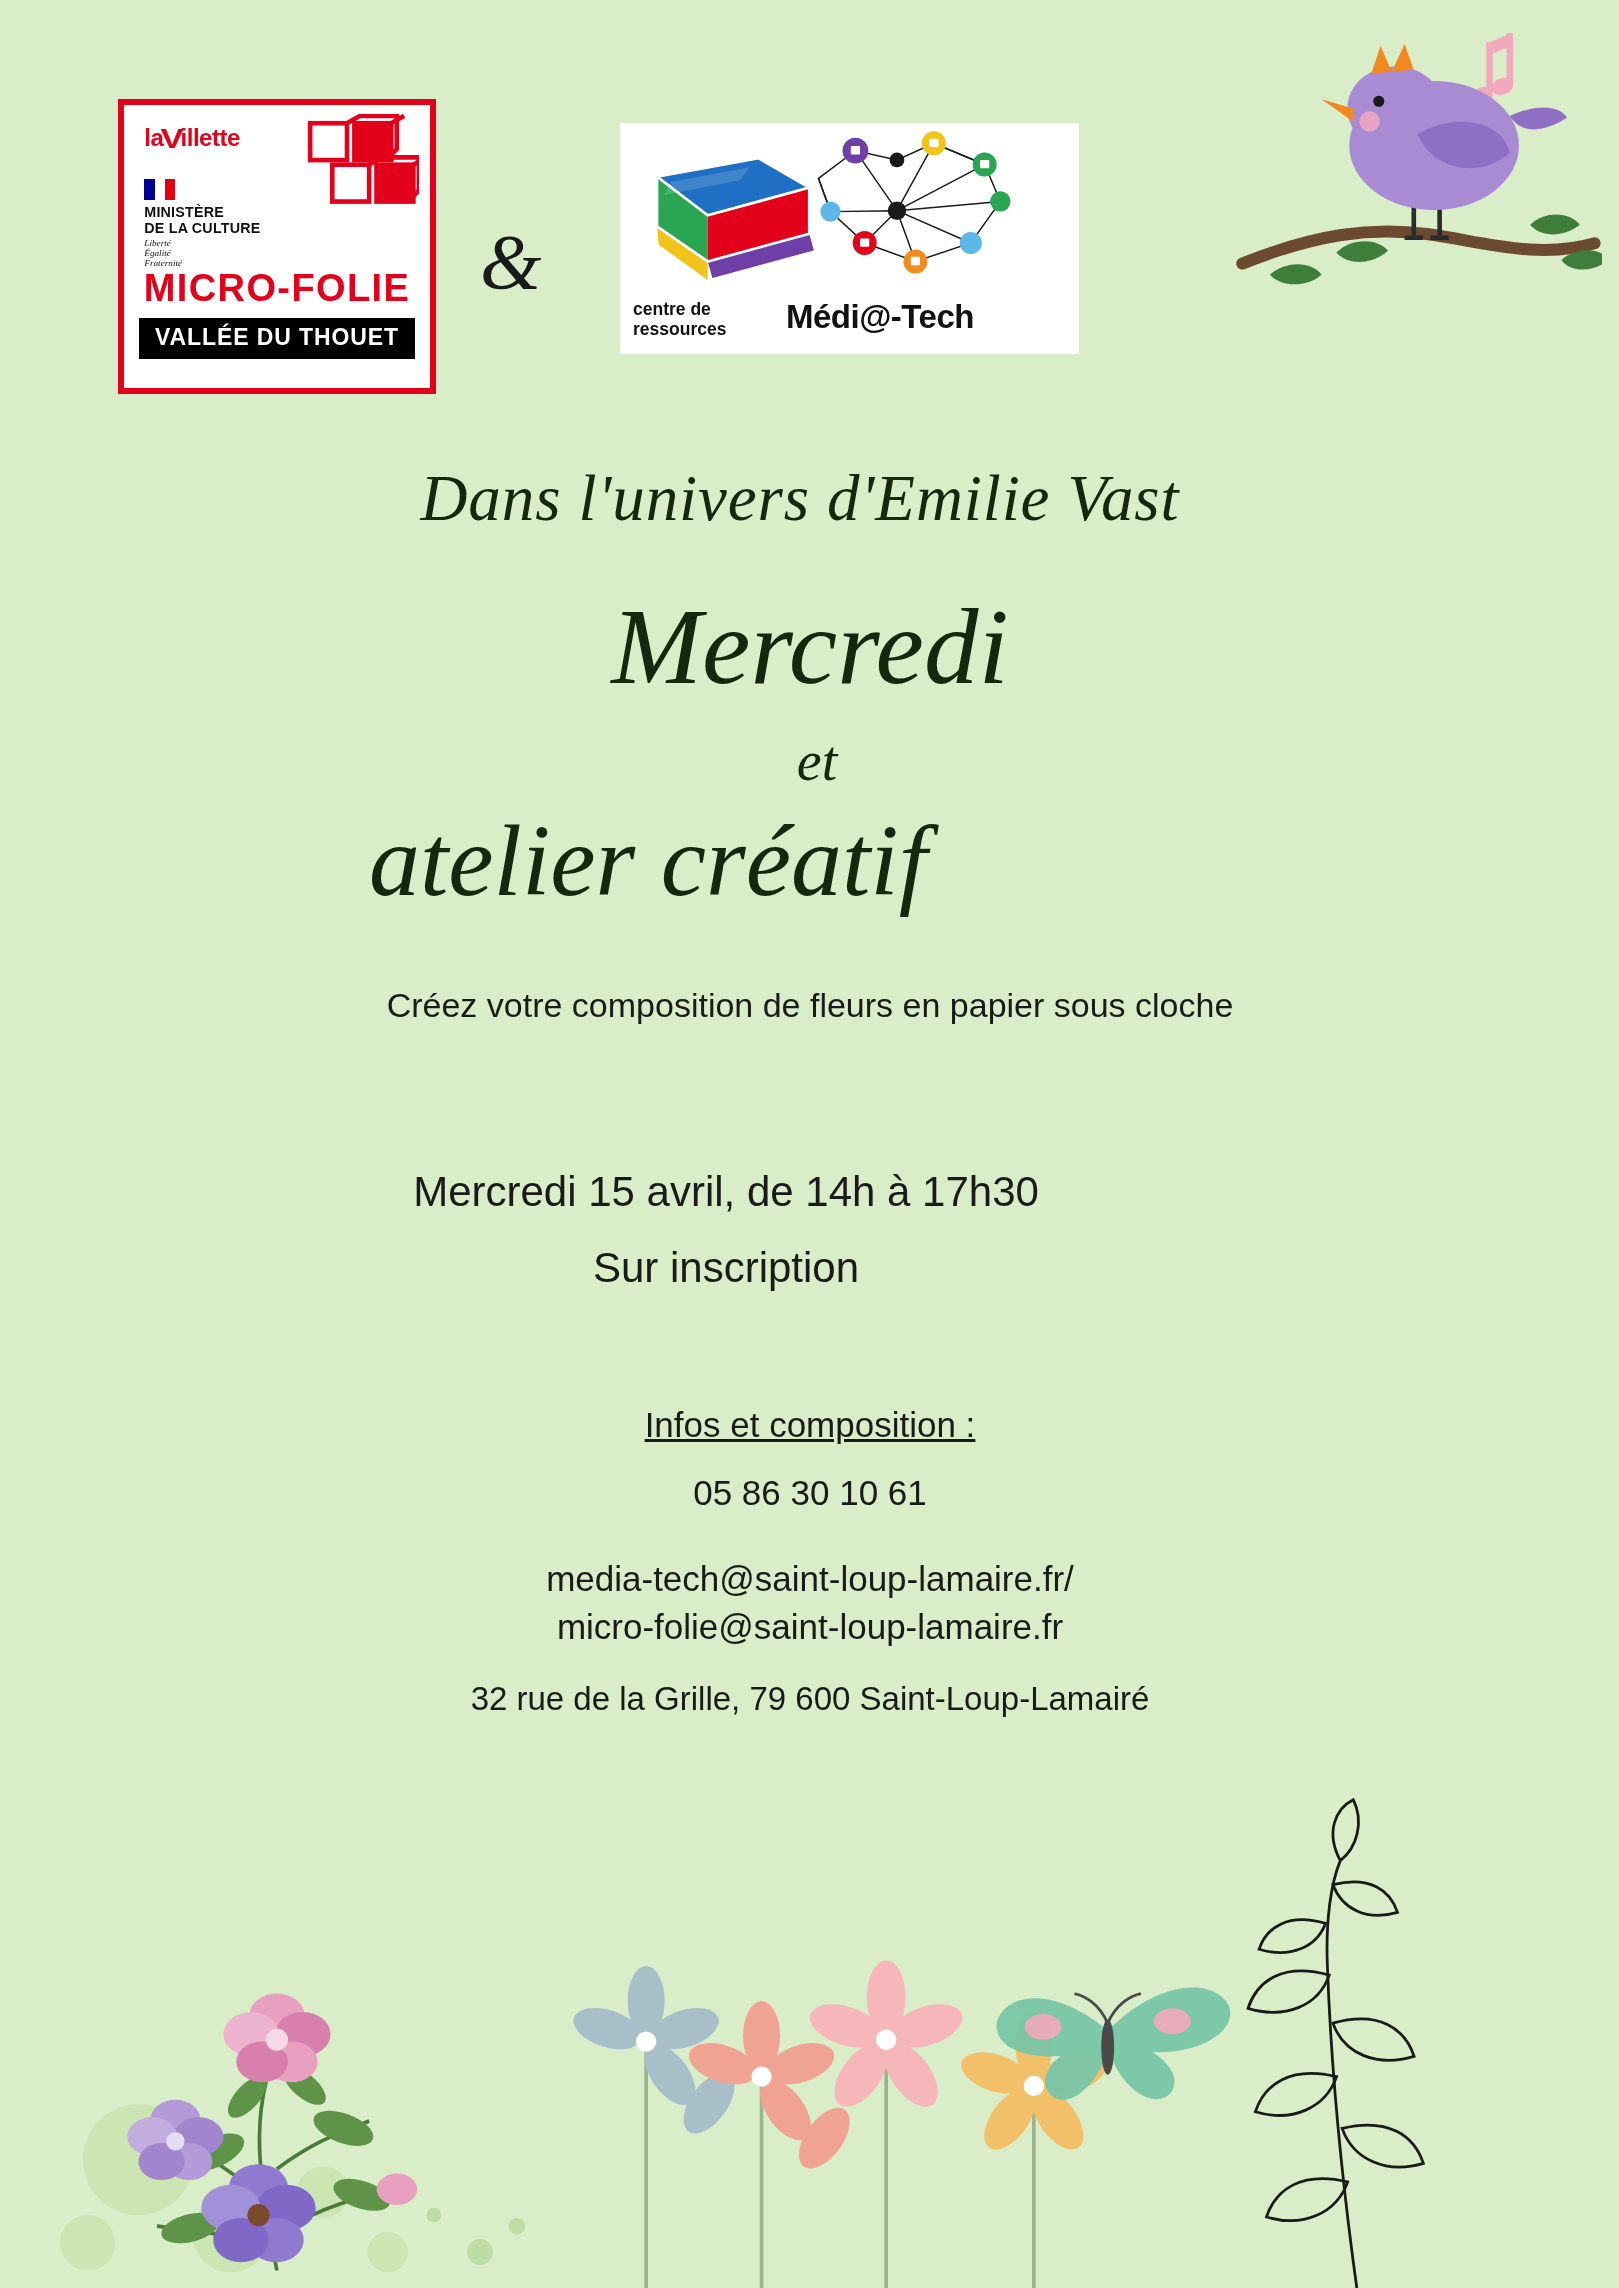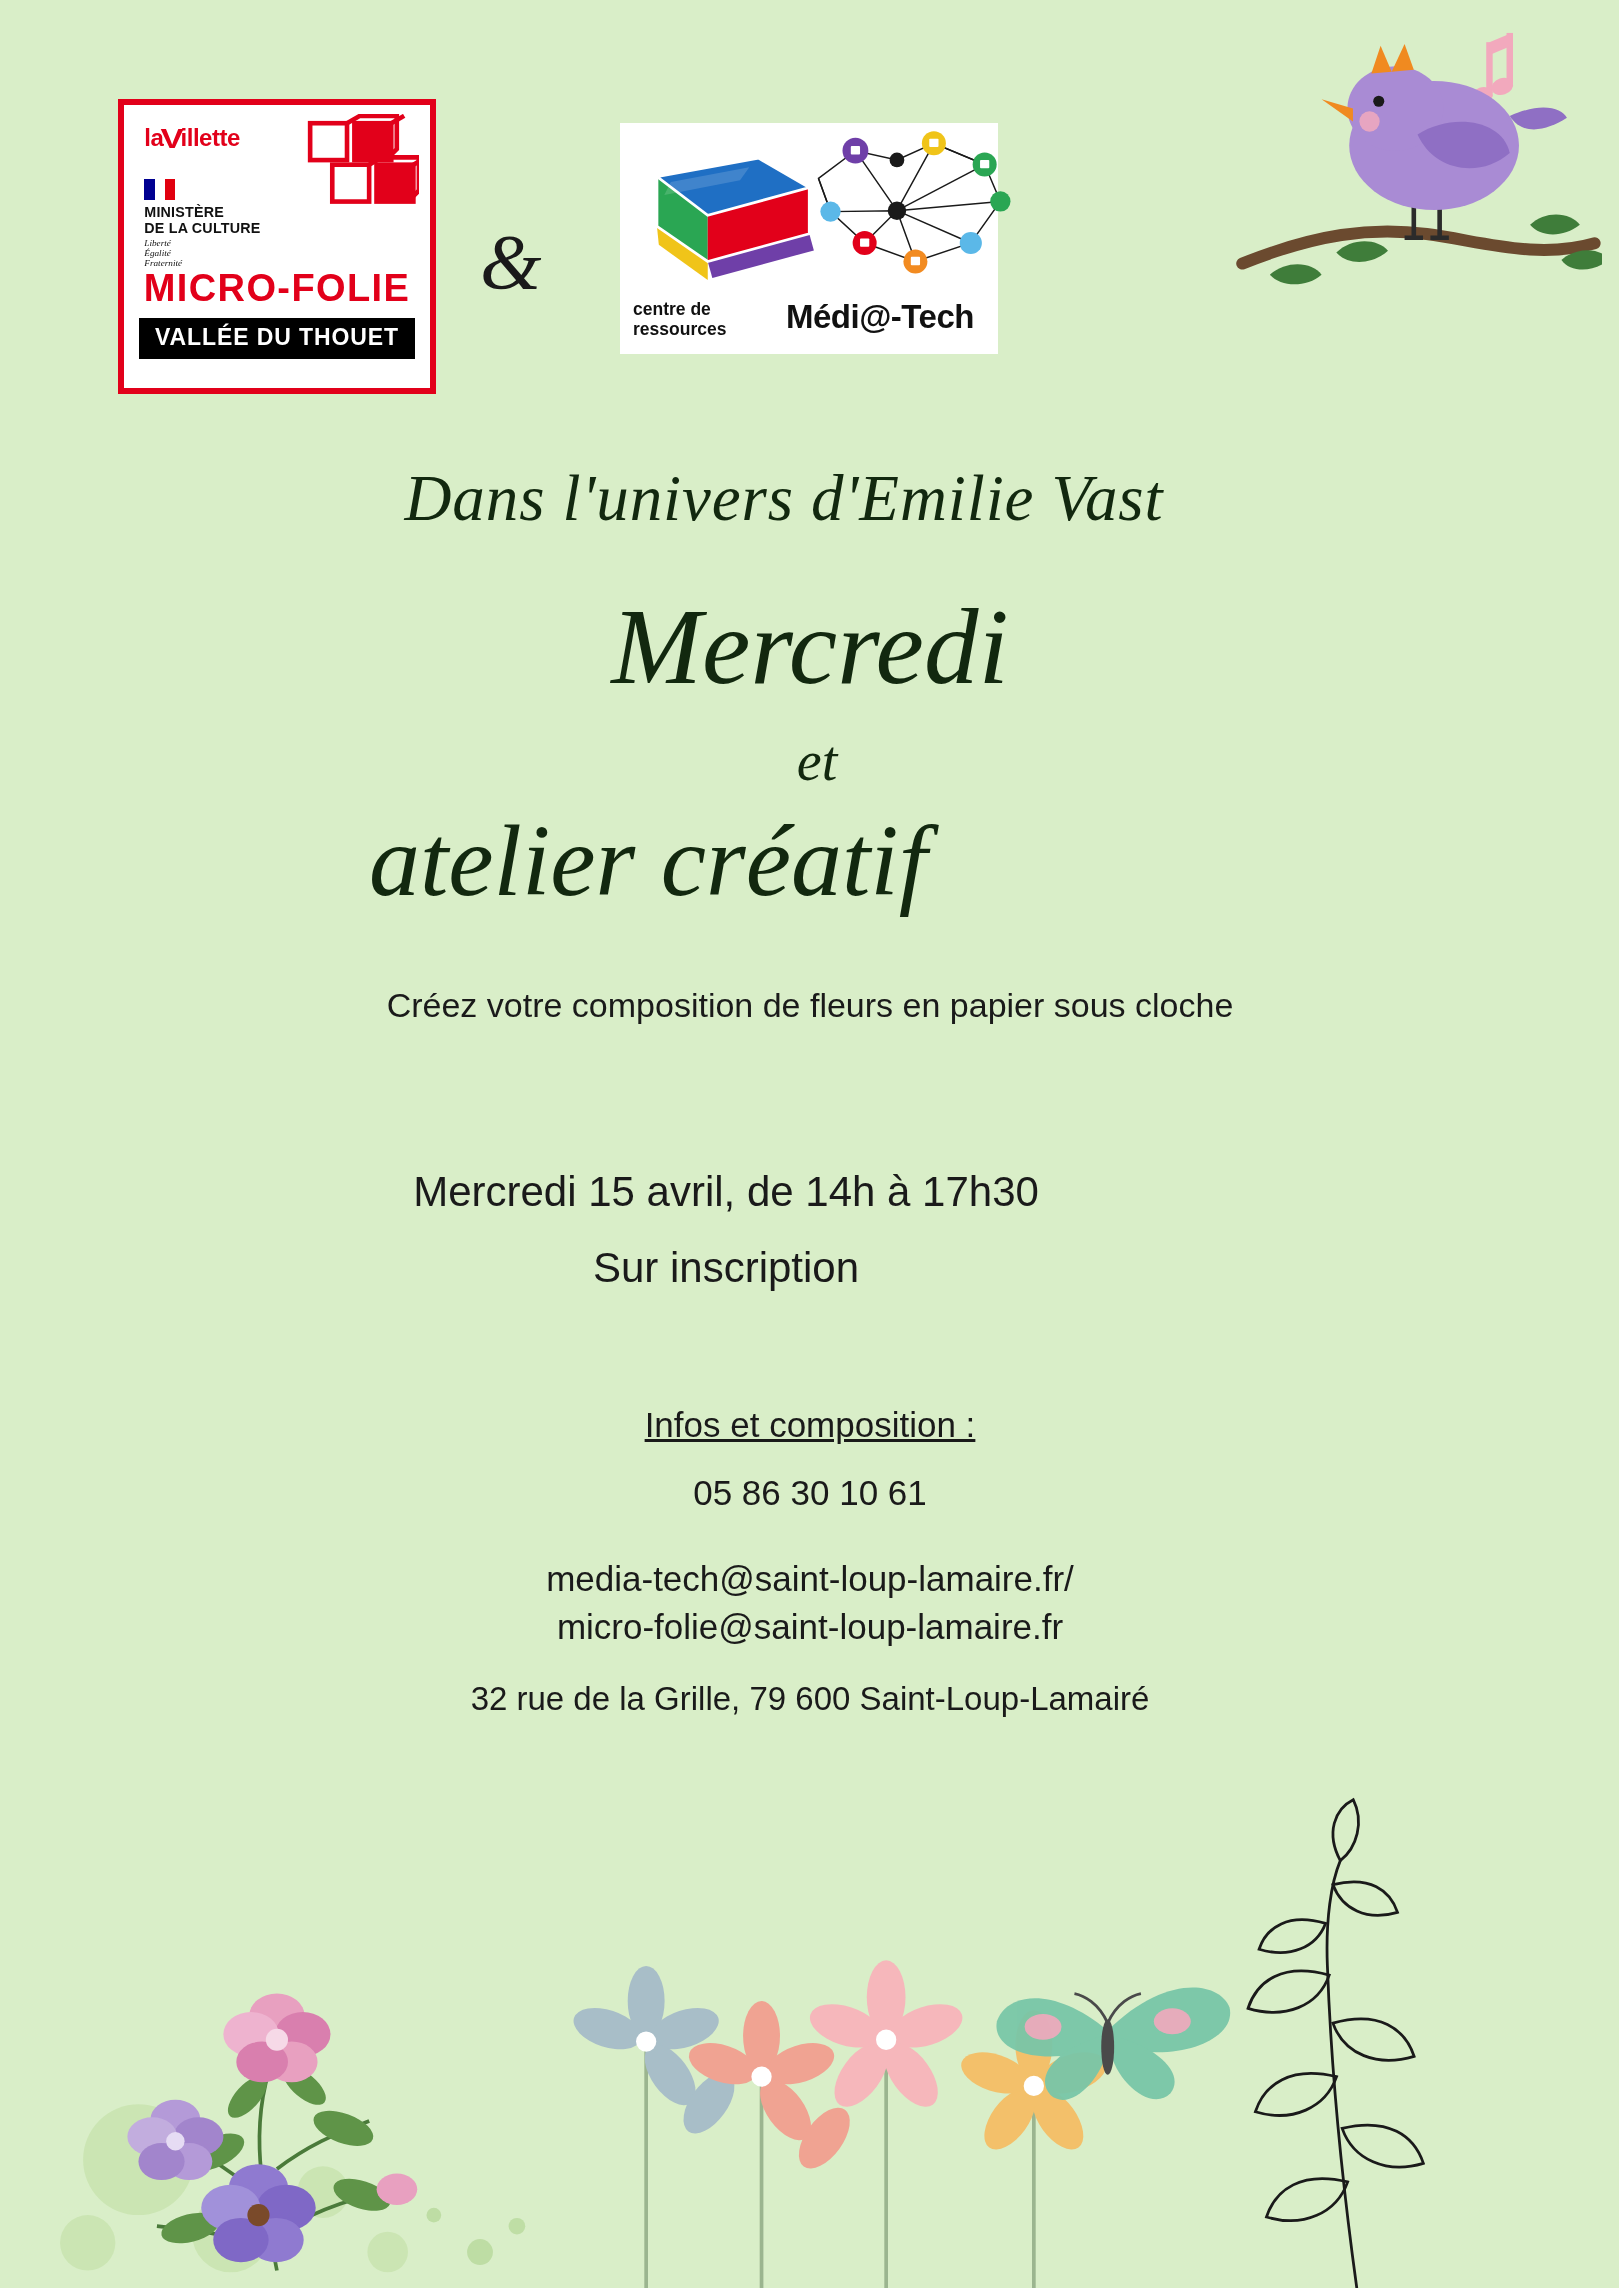--- a/index.html
+++ b/index.html
@@ -140,21 +140,21 @@
     font-size: 79px;
     font-style: italic;
     color: #1a1a1a;
   }
 
   
   .meditech {
     position: absolute;
     left: 620px;
     top: 35px;
-    width: 378px;
+    width: 459px;
     height: 231px;
     background: #ffffff;
     box-sizing: border-box;
   }
   .mt-graphic {
     position: absolute;
     left: 0; top: 0;
     width: 397px;
     height: 168px;
   }
@@ -196,21 +196,21 @@
   
   .script-line {
     text-align: center;
     font-family: "Liberation Serif", serif;
     font-style: italic;
     color: #12280f;
   }
   .line-univers {
     position: absolute;
     top: 461px;
-    left: 0;
+    left: 16px;
     width: 1568px;
     font-size: 65px;
     letter-spacing: 0.9px;
   }
   .line-lecture {
     position: absolute;
     top: 591px;
     left: 0;
     width: 1620px;
     font-size: 109px;

